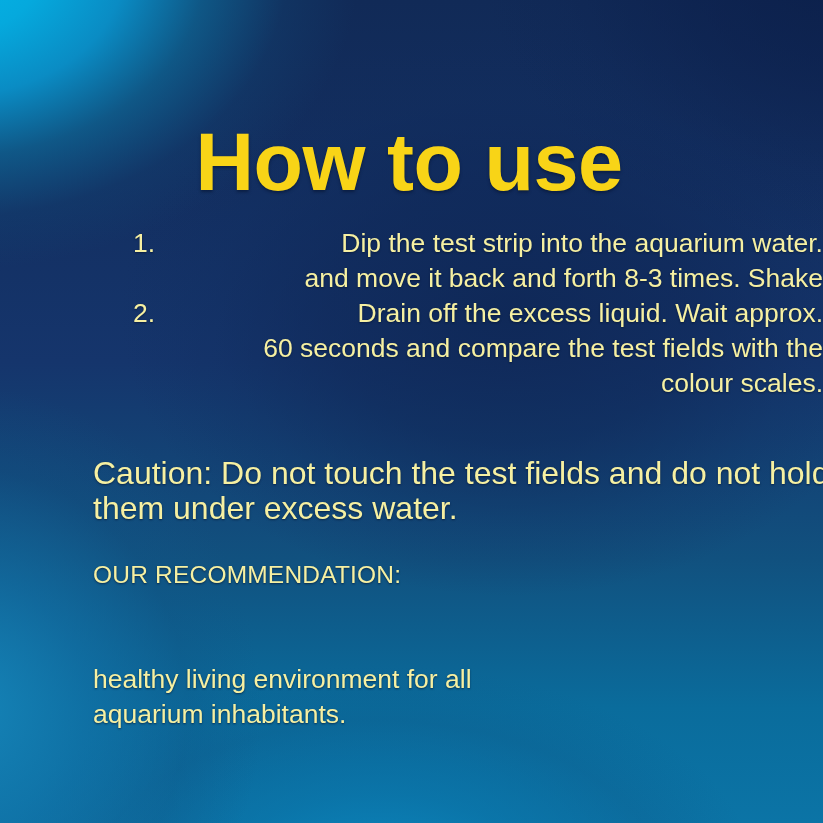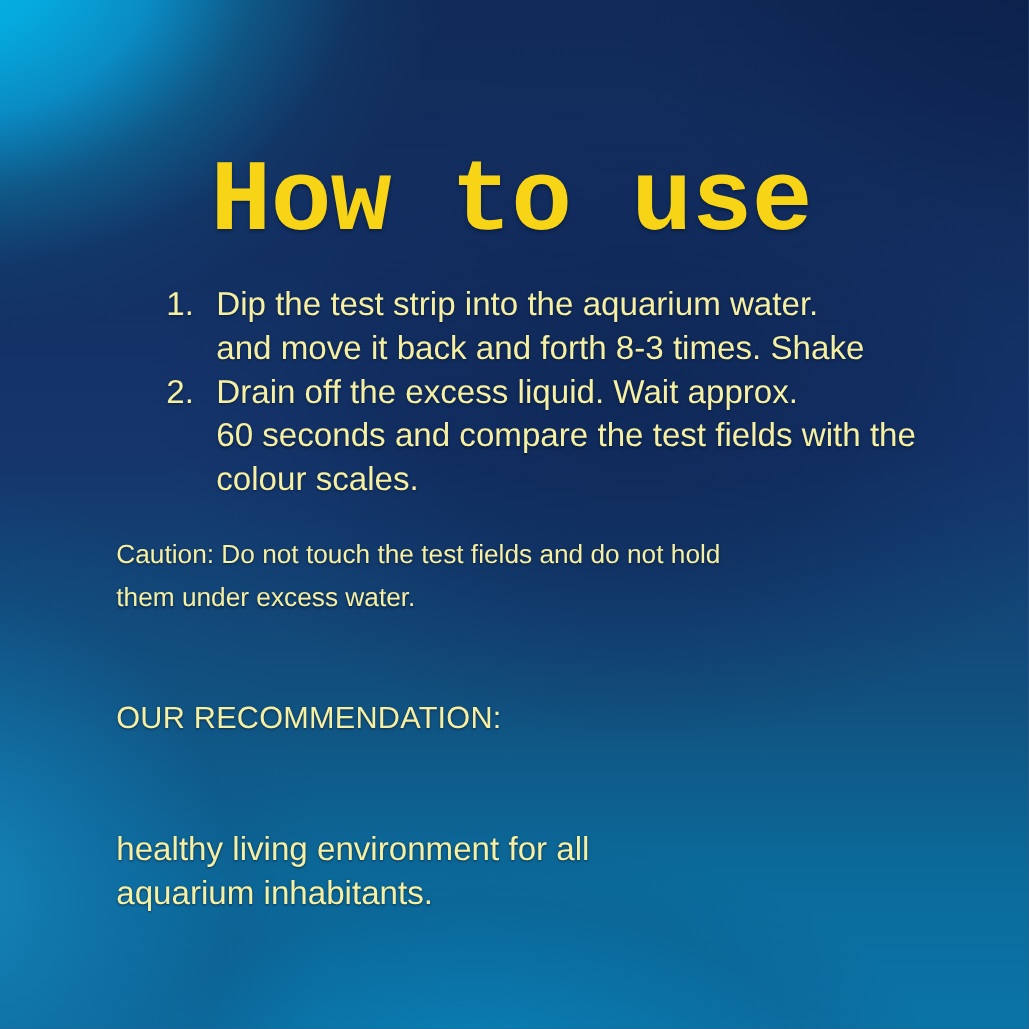--- a/index.html
+++ b/index.html
@@ -86,21 +86,21 @@
     inset: 0;
     z-index: 5;
   }
 
   #title {
     position: absolute;
     top: 68px;
     left: 0;
     width: 818px;
     text-align: center;
-    font-family: Liberation Mono, monospace;
+    font-family: Liberation Sans, sans-serif;
     font-weight: bold;
     font-size: 81px;
     line-height: 1;
     letter-spacing: -0.5px;
     color: #f8d417;
     text-shadow: 0 2px 3px rgba(5,18,45,0.55);
     white-space: nowrap;
   }
 
   .body-text {
@@ -120,31 +120,32 @@
     font-size: 26.5px;
     line-height: 35px;
   }
   .step-num {
     flex: 0 0 auto;
     width: 40px;
     text-align: left;
   }
   .step-body {
     flex: 1 1 auto;
+    text-align: right;
   }
   .step-line {
     white-space: nowrap;
   }
 
   #caution {
     position: absolute;
     left: 93px;
-    top: 405px;
+    top: 424px;
     width: 700px;
-    font-size: 21px;
+    font-size: 32px;
     line-height: 35px;
   }
   #caution .step-line { white-space: nowrap; }
 
   #recommendation-heading {
     position: absolute;
     left: 93px;
     top: 539px;
     font-size: 24.5px;
     line-height: 32px;

